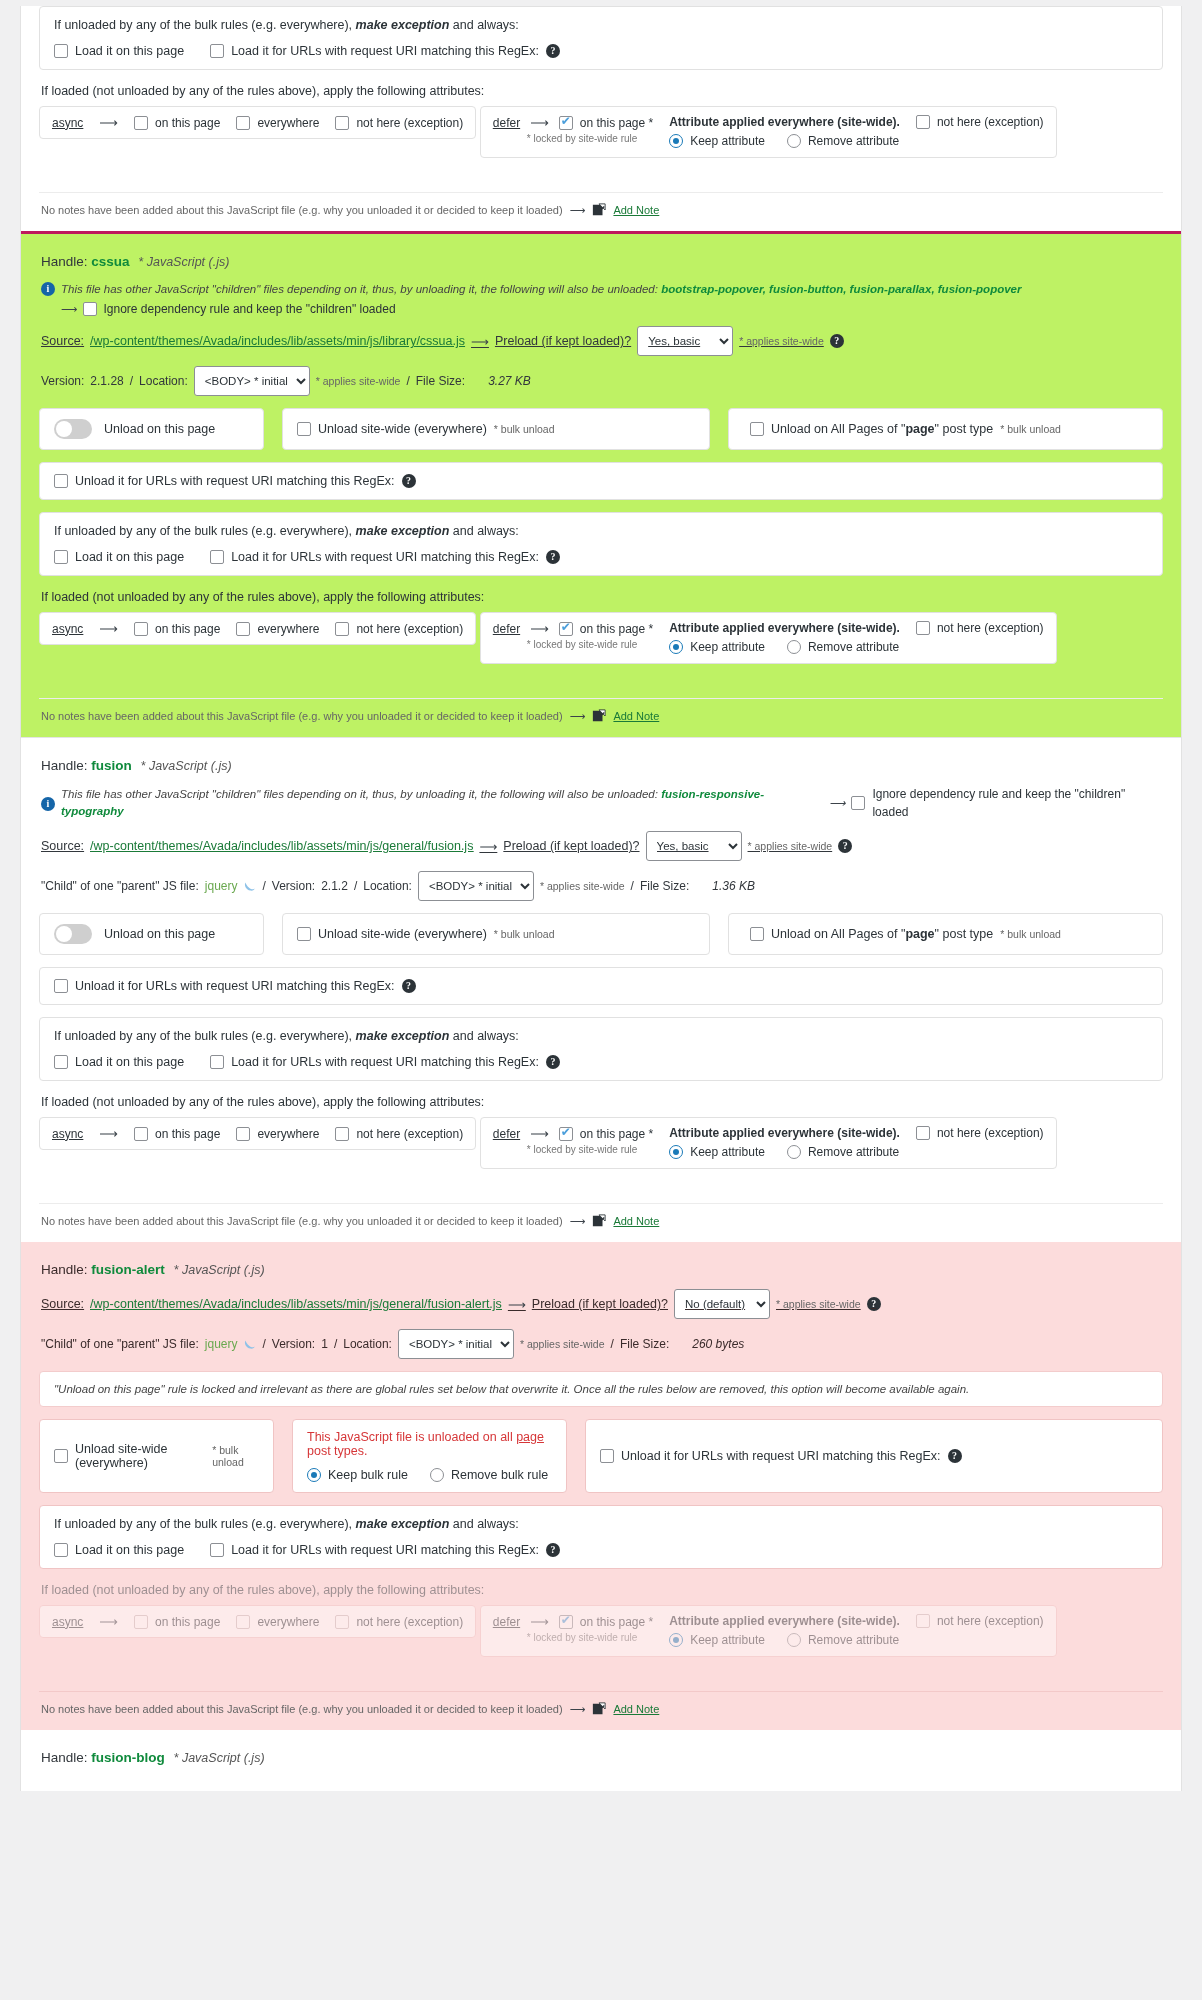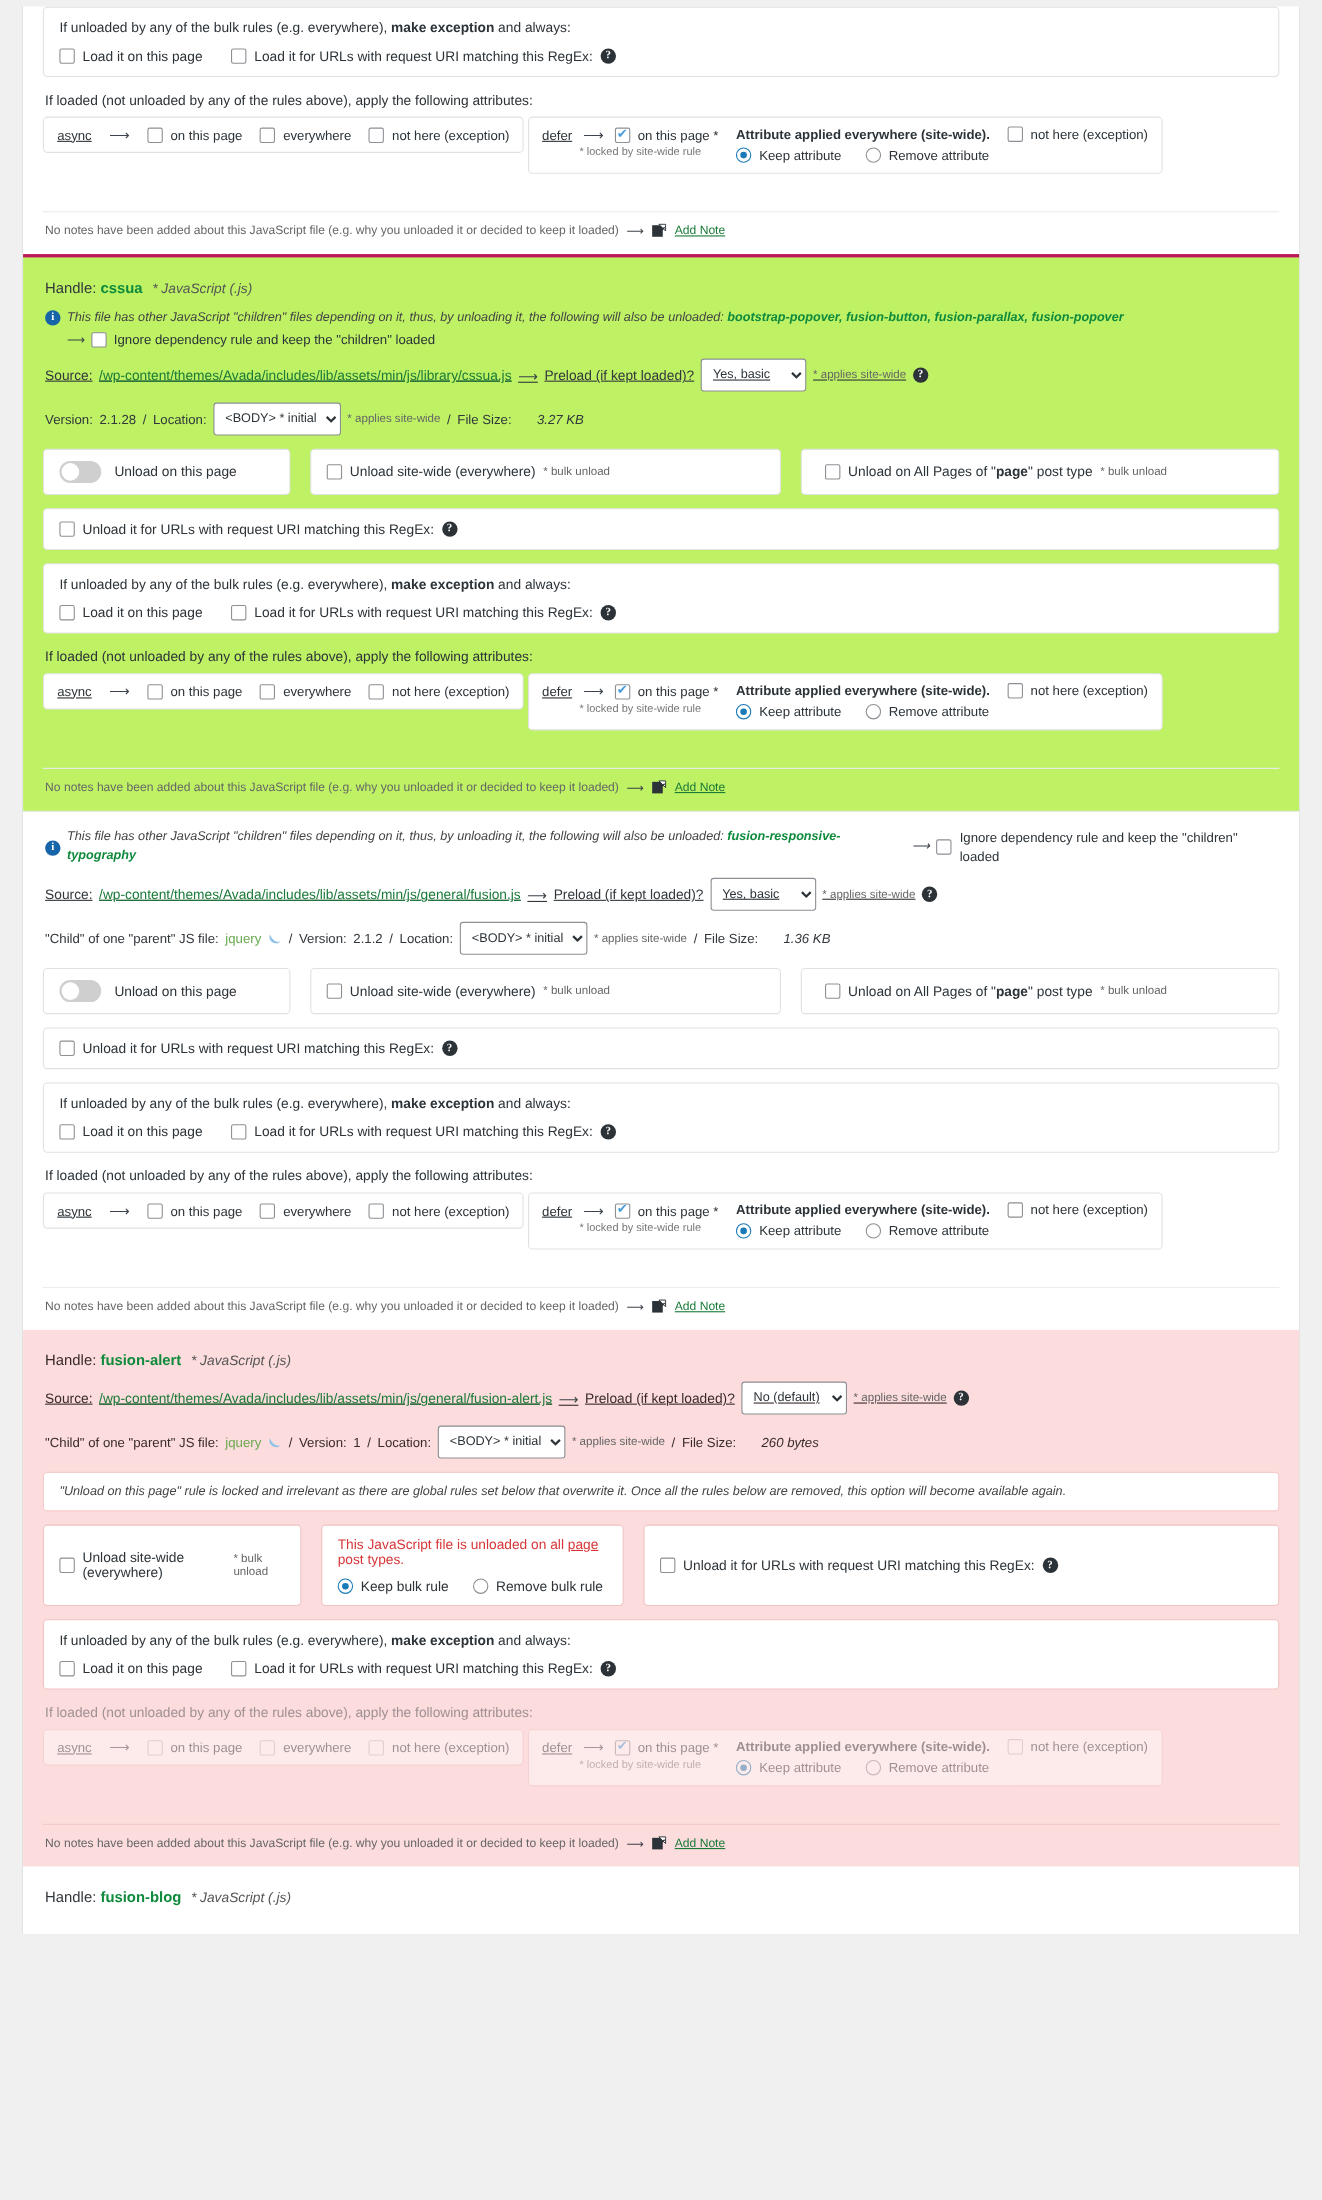--- a/index.html
+++ b/index.html
@@ -109,21 +109,21 @@
   .rd.on::after {
     content:""; position:absolute; left:3px; top:3px; width:6px; height:6px;
     border-radius:50%; background:#1a7ab8;
   }
 
   .full-panel {
     border:1px solid #e1e1e1; border-radius:4px; background:#fff;
     padding:11px 14px; margin:12px 0 0 0;
   }
   .panel-heading { font-size:12.5px; color:#2c3338; margin-bottom:12px; }
-  .panel-heading b { font-weight:bold; }
+  .panel-heading b { font-weight:bold;font-style:italic; }
   .inline-group { display:flex; align-items:center; gap:26px; }
 
   .attr-title { font-size:12.5px; color:#2c3338; margin:14px 0 8px 2px; }
   .attr-box {
     border:1px solid #e1e1e1; border-radius:4px; background:#fff;
     padding:8px 12px; margin-bottom:22px; display:inline-flex; align-items:center; gap:16px;
   }
   .attr-box.defer { align-items:flex-start; padding-bottom:9px; }
   .attr-kw { text-decoration:underline; font-size:12px; color:#2c3338; }
   .attr-left { display:flex; flex-direction:column; gap:3px; }
@@ -401,20 +401,25 @@
           </span>
           <a class="addnote">Add Note</a>
         </div>
 
       </div>
     </div>
 
     <div class="asset plain">
       <div class="asset-inner">
 
+        <div class="handle-line">
+          <span class="handle-label">Handle:</span>
+          <span class="handle-name">fusion</span>
+          <span class="handle-type">* JavaScript (.js)</span>
+        </div>
 
         <div class="dep-line" style="align-items:center;">
           <span class="info-icon">i</span>
           <span>
             <span>This file has other JavaScript "children" files depending on it, thus, by unloading it, the following will also be unloaded:</span>
             <span class="dep-children">fusion-responsive-typography</span>
           </span>
           <span class="arrow">⟶</span>
           <label class="cb-item small" style="font-style:normal;">
             <span class="cb"></span>

